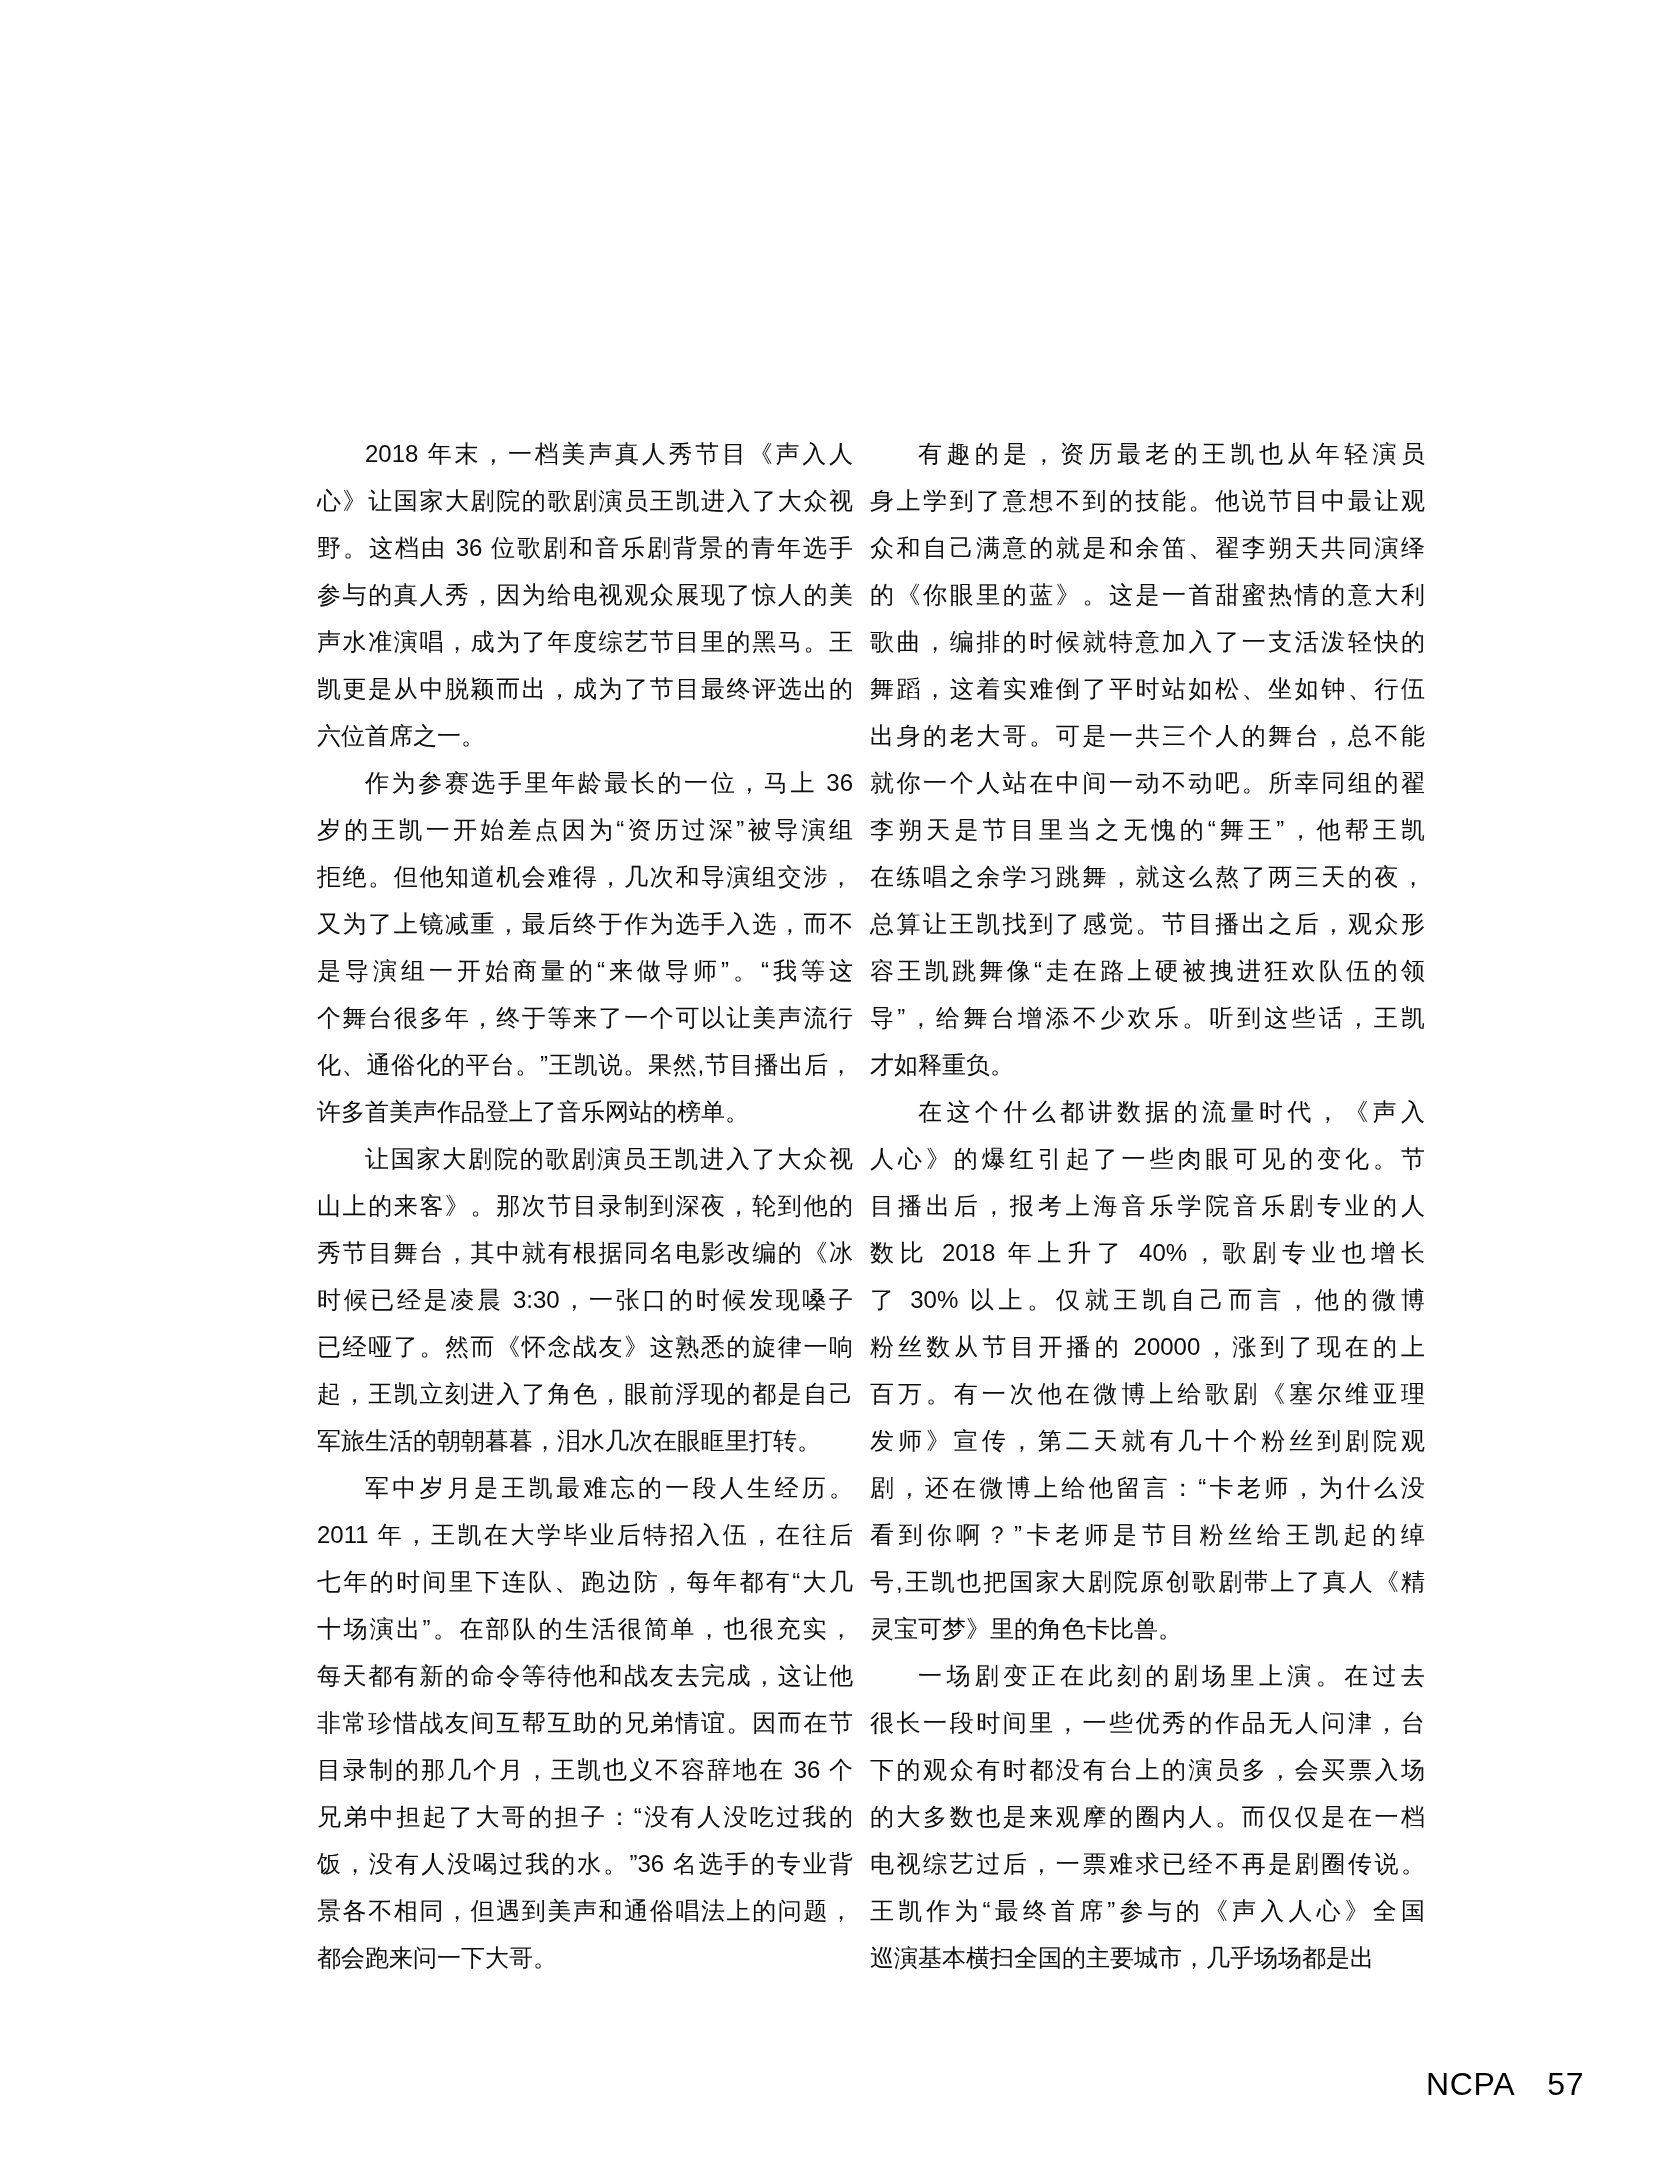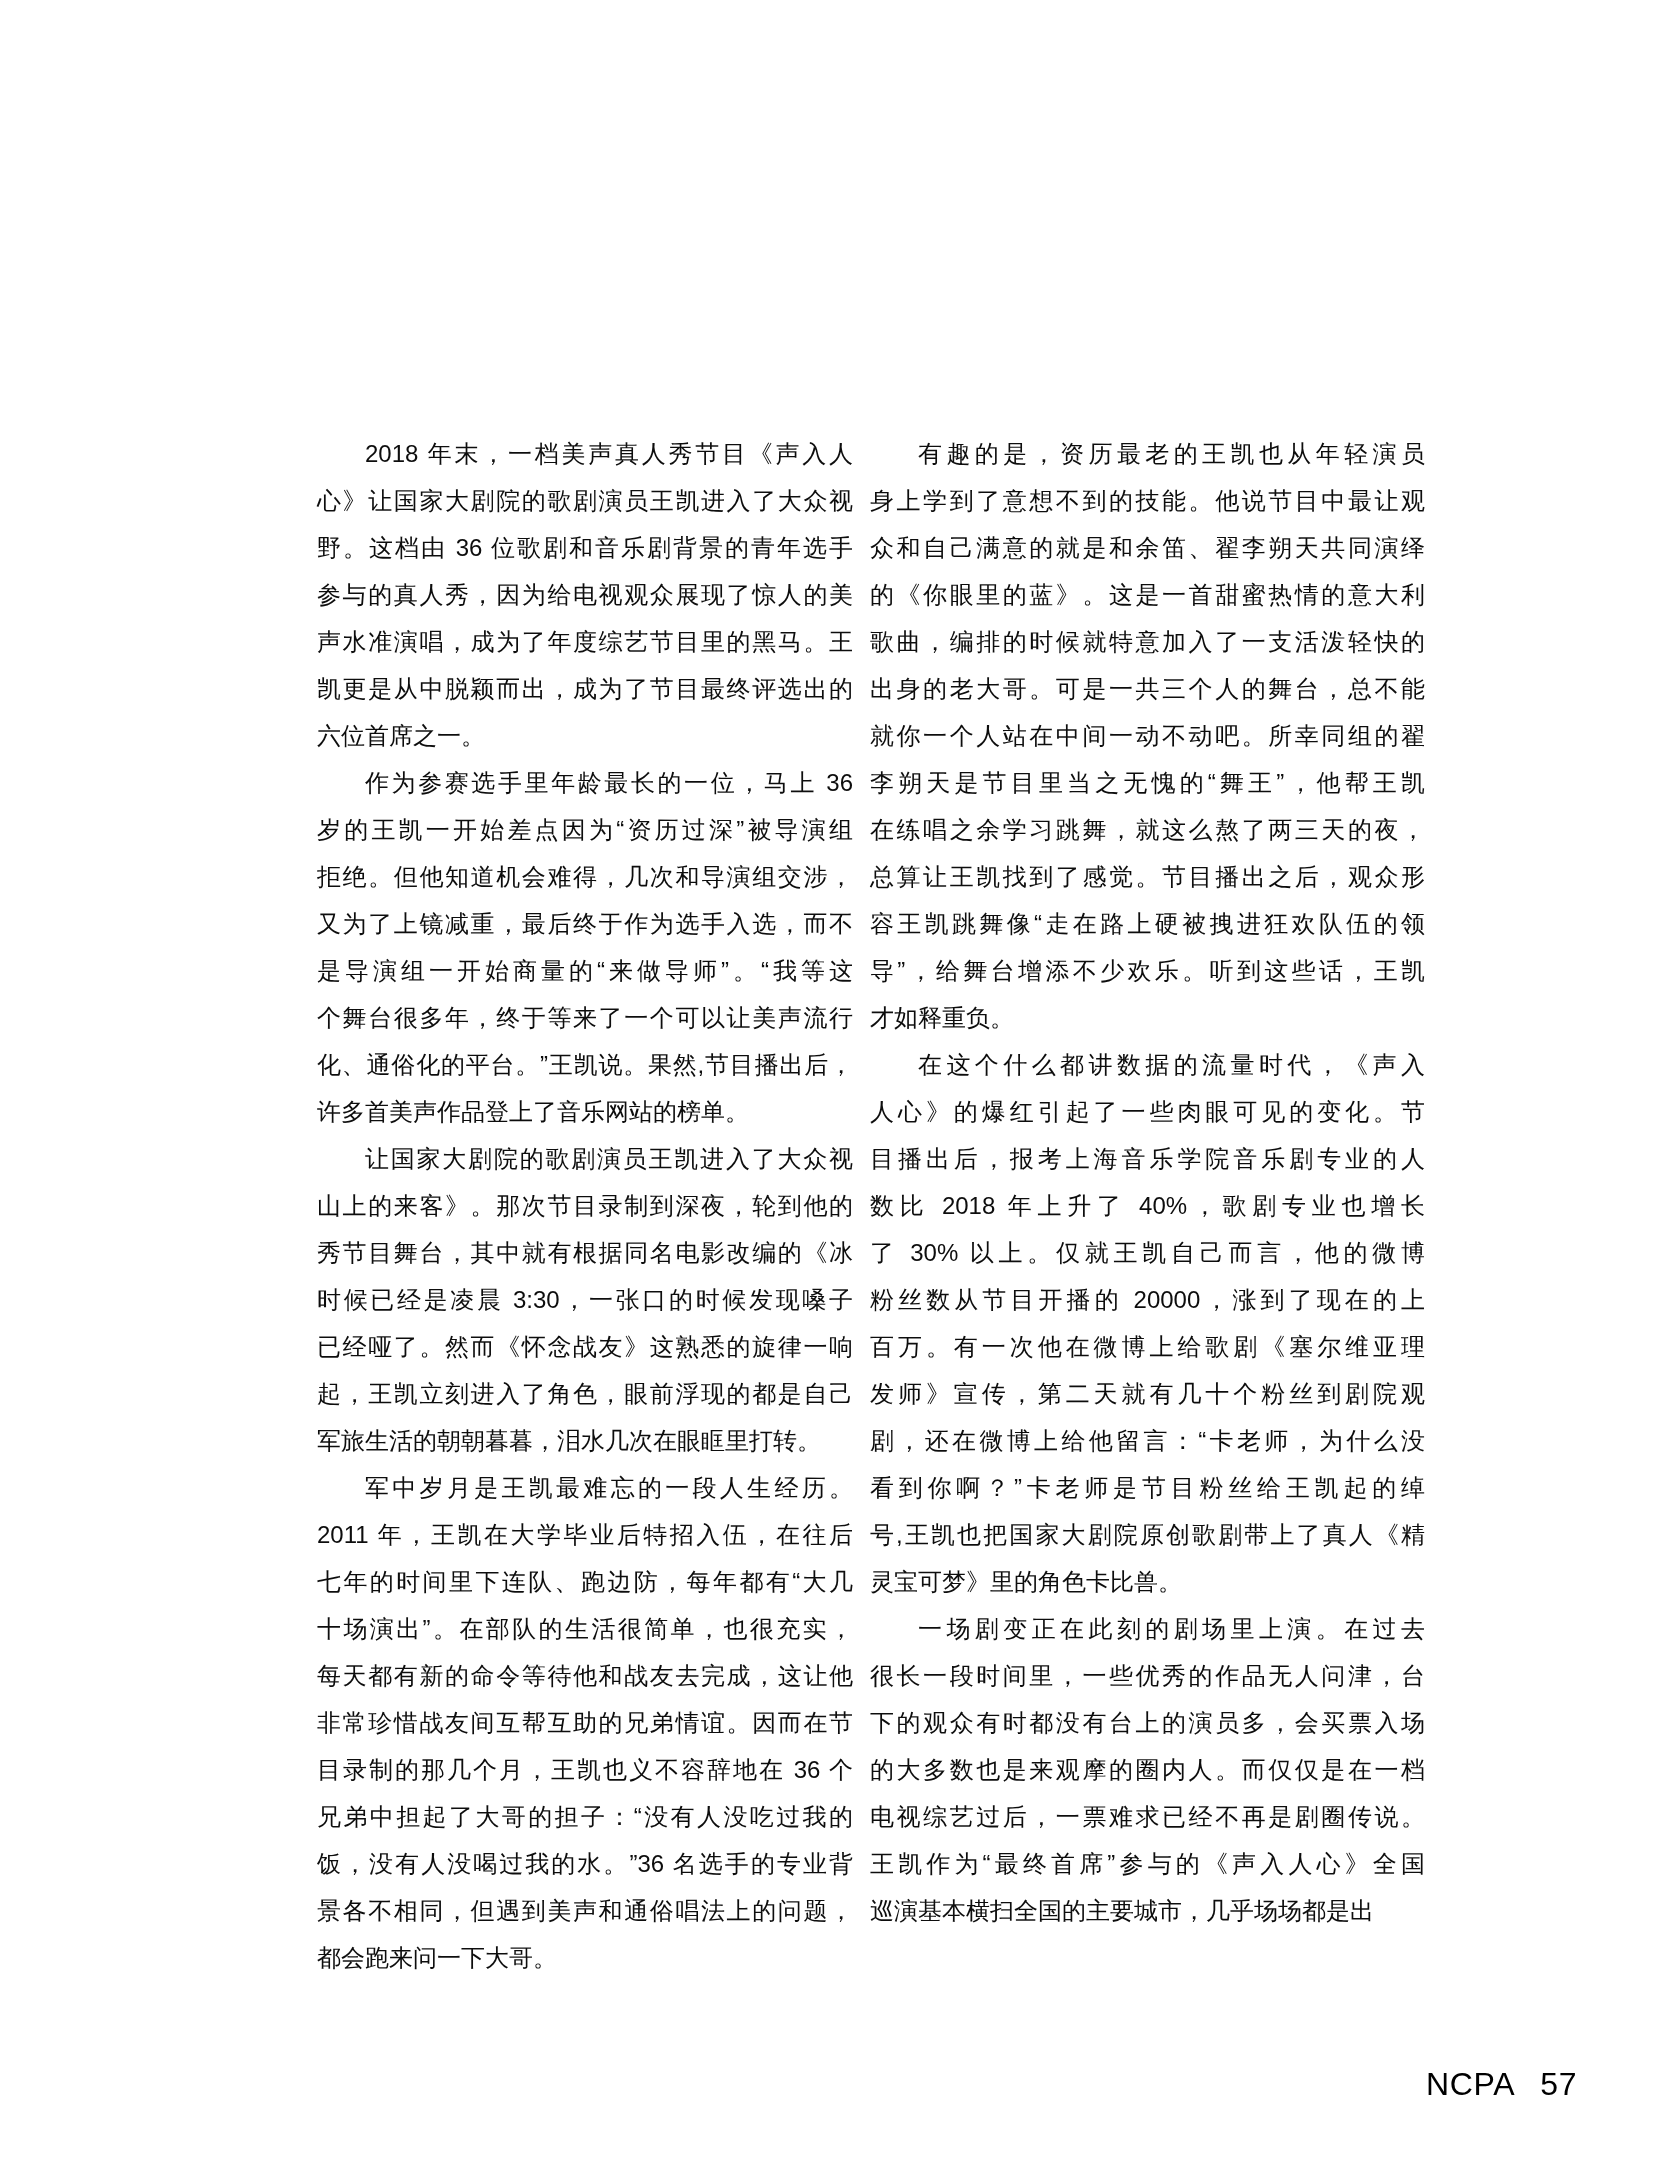--- a/index.html
+++ b/index.html
@@ -43,21 +43,21 @@
   }
   .line.plast {
     text-align-last: left;
   }
   .footer {
     position: absolute;
     left: 1426px;
     top: 2068px;
     display: flex;
     align-items: baseline;
-    gap: 25px;
+    gap: 32px;
     font-size: 32px;
     line-height: 1;
     letter-spacing: 0.7px;
     color: #000000;
   }
 </style>
 </head>
 <body>
 
 <div class="page">
@@ -95,20 +95,21 @@
       <div class="line">饭，没有人没喝过我的水。”36 名选手的专业背</div>
       <div class="line">景各不相同，但遇到美声和通俗唱法上的问题，</div>
       <div class="line plast">都会跑来问一下大哥。</div>
     </div>
   <div class="column" id="col-right">
       <div class="line first">有趣的是，资历最老的王凯也从年轻演员</div>
       <div class="line">身上学到了意想不到的技能。他说节目中最让观</div>
       <div class="line">众和自己满意的就是和余笛、翟李朔天共同演绎</div>
       <div class="line">的《你眼里的蓝》。这是一首甜蜜热情的意大利</div>
       <div class="line">歌曲，编排的时候就特意加入了一支活泼轻快的</div>
+      <div class="line">舞蹈，这着实难倒了平时站如松、坐如钟、行伍</div>
       <div class="line">出身的老大哥。可是一共三个人的舞台，总不能</div>
       <div class="line">就你一个人站在中间一动不动吧。所幸同组的翟</div>
       <div class="line">李朔天是节目里当之无愧的“舞王”，他帮王凯</div>
       <div class="line">在练唱之余学习跳舞，就这么熬了两三天的夜，</div>
       <div class="line">总算让王凯找到了感觉。节目播出之后，观众形</div>
       <div class="line">容王凯跳舞像“走在路上硬被拽进狂欢队伍的领</div>
       <div class="line">导”，给舞台增添不少欢乐。听到这些话，王凯</div>
       <div class="line plast">才如释重负。</div>
       <div class="line first">在这个什么都讲数据的流量时代，《声入</div>
       <div class="line">人心》的爆红引起了一些肉眼可见的变化。节</div>

